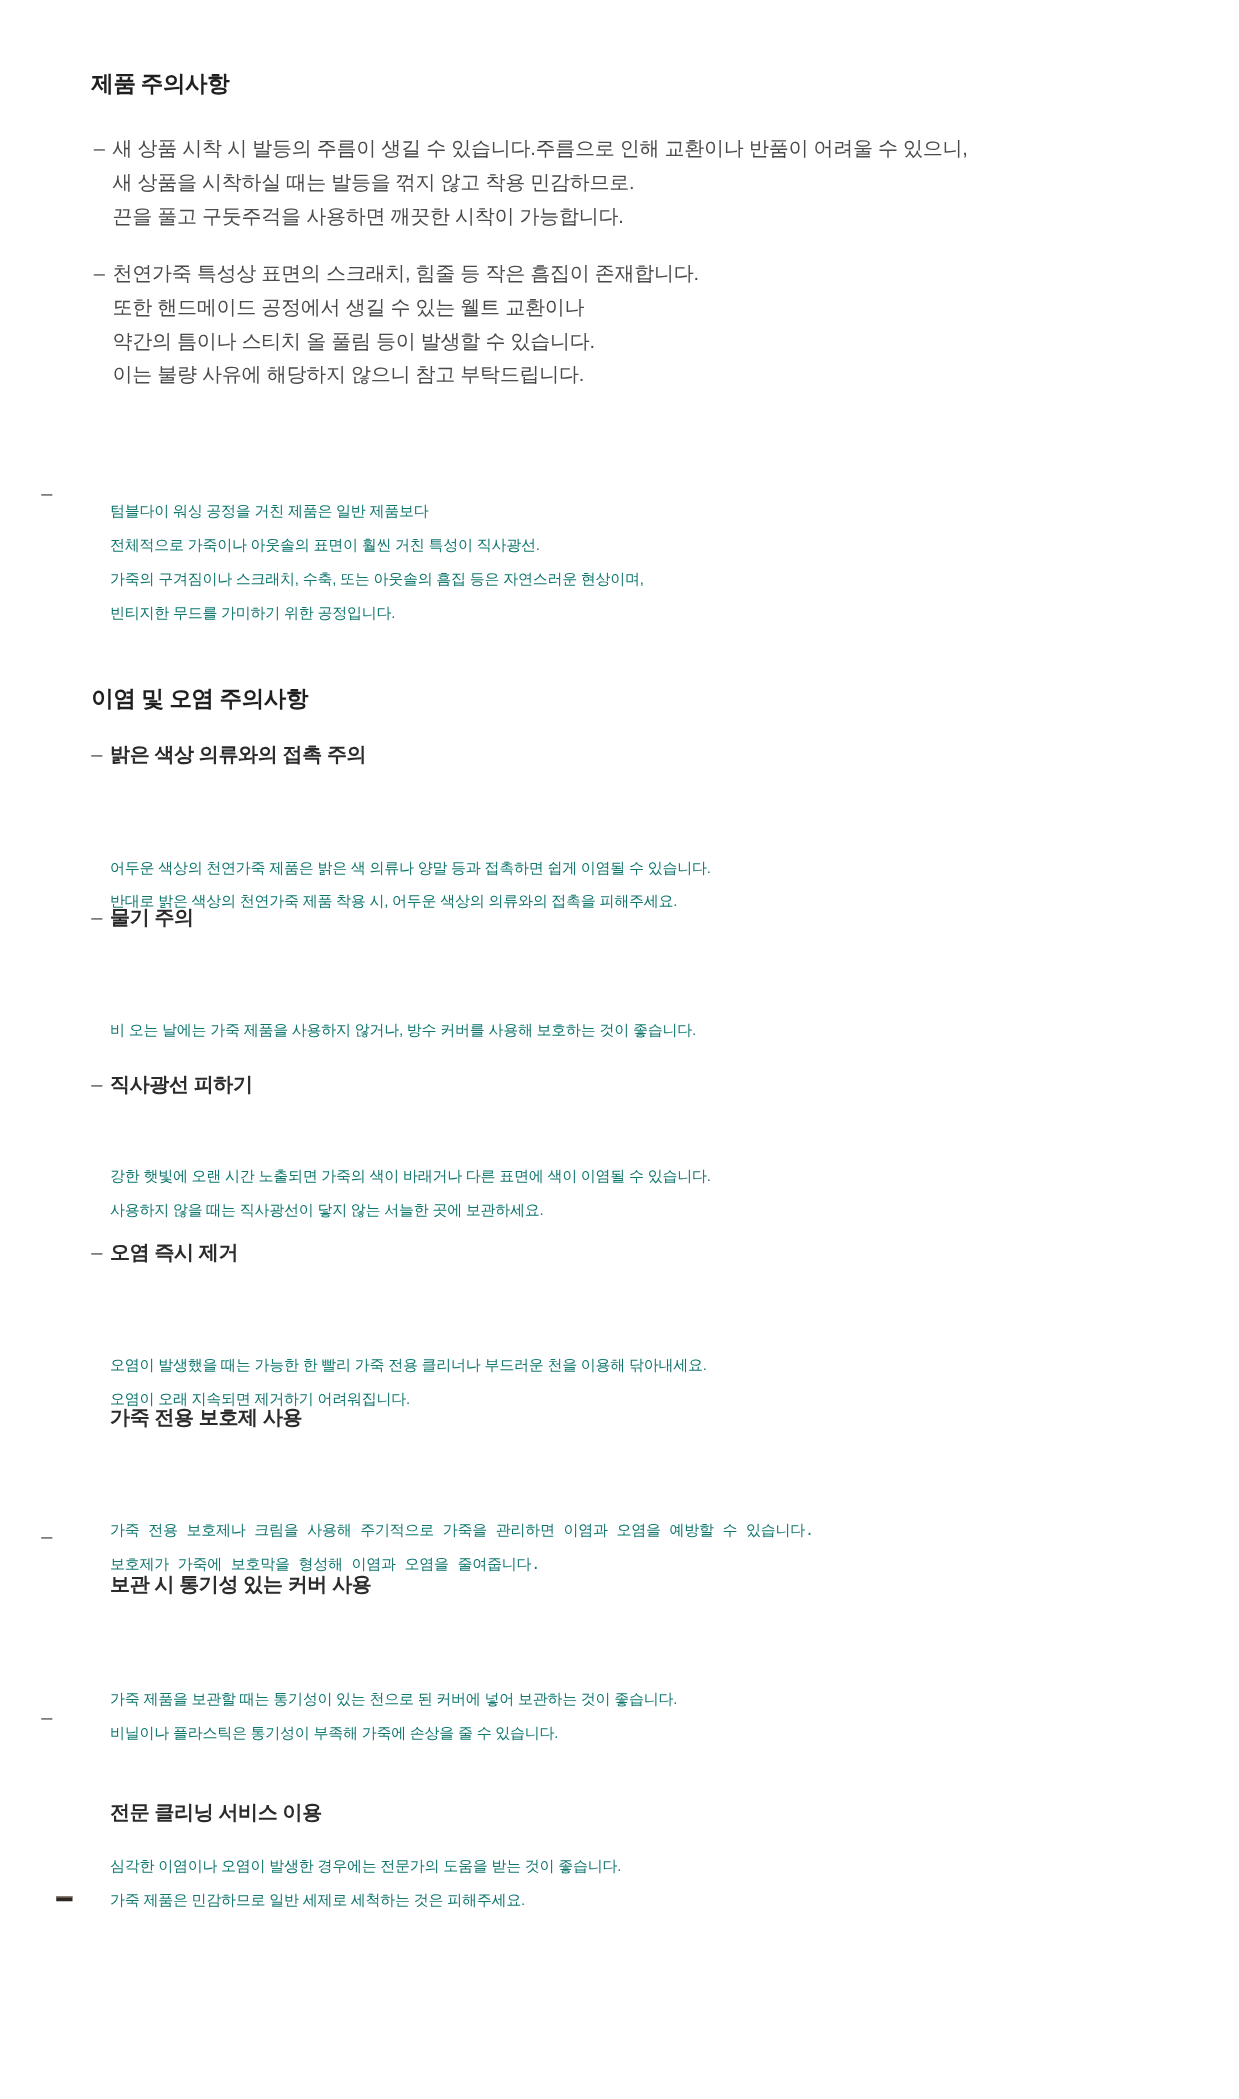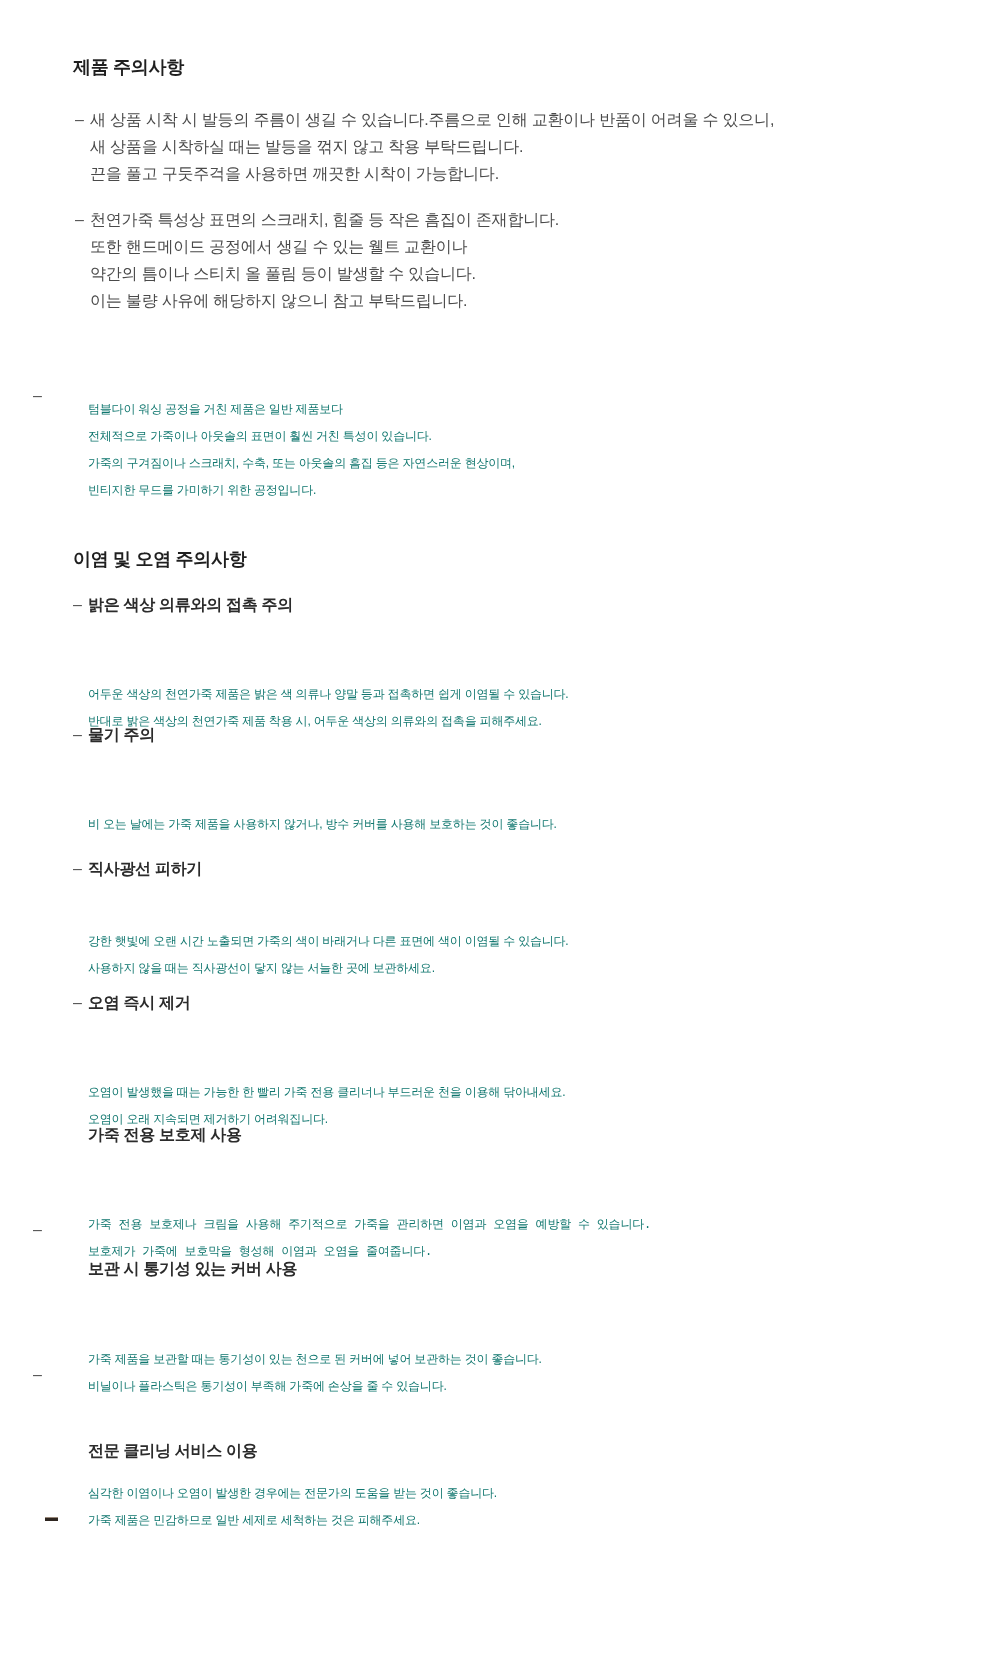--- a/index.html
+++ b/index.html
@@ -33,45 +33,45 @@
     left:33px;font-size:16px;color:#555;line-height:16px;
   }
   .bottom-bar{
     left:45px;width:13px;height:3px;background:#2e2620;
     border-top:1px solid #9a8a7c;
   }
 </style>
 </head>
 <body>
 
-<h1 class="abs h-main" style="top:44px;">제품 주의사항</h1>
+<h1 class="abs h-main" style="top:44px;font-family:Liberation Serif, serif;">제품 주의사항</h1>
 
 <div class="abs bullet" style="top:106px;">
   <span class="dash">–</span>
   <div>
     <div>새 상품 시착 시 발등의 주름이 생길 수 있습니다.주름으로 인해 교환이나 반품이 어려울 수 있으니,</div>
-    <div>새 상품을 시착하실 때는 발등을 꺾지 않고 착용 부탁드립니다.</div>
+    <div>새 상품을 시착하실 때는 발등을 꺾지 않고 착용 민감하므로.</div>
     <div>끈을 풀고 구둣주걱을 사용하면 깨끗한 시착이 가능합니다.</div>
   </div>
 </div>
 
 <div class="abs bullet" style="top:206px;">
   <span class="dash">–</span>
   <div>
     <div>천연가죽 특성상 표면의 스크래치, 힘줄 등 작은 흠집이 존재합니다.</div>
     <div>또한 핸드메이드 공정에서 생길 수 있는 웰트 교환이나</div>
     <div>약간의 틈이나 스티치 올 풀림 등이 발생할 수 있습니다.</div>
     <div>이는 불량 사유에 해당하지 않으니 참고 부탁드립니다.</div>
   </div>
 </div>
 
 <span class="abs side-dash" style="top:388px;">–</span>
 <div class="abs para body-block" style="top:352px;">
   <div>텀블다이 워싱 공정을 거친 제품은 일반 제품보다</div>
-  <div>전체적으로 가죽이나 아웃솔의 표면이 훨씬 거친 특성이 있습니다.</div>
+  <div>전체적으로 가죽이나 아웃솔의 표면이 훨씬 거친 특성이 직사광선.</div>
   <div>가죽의 구겨짐이나 스크래치, 수축, 또는 아웃솔의 흠집 등은 자연스러운 현상이며,</div>
   <div>빈티지한 무드를 가미하기 위한 공정입니다.</div>
 </div>
 
 <h1 class="abs h-main" style="top:536px;">이염 및 오염 주의사항</h1>
 
 <div class="abs sub-head" style="top:594px;">
   <span class="dash">–</span>
   <span>밝은 색상 의류와의 접촉 주의</span>
 </div>

